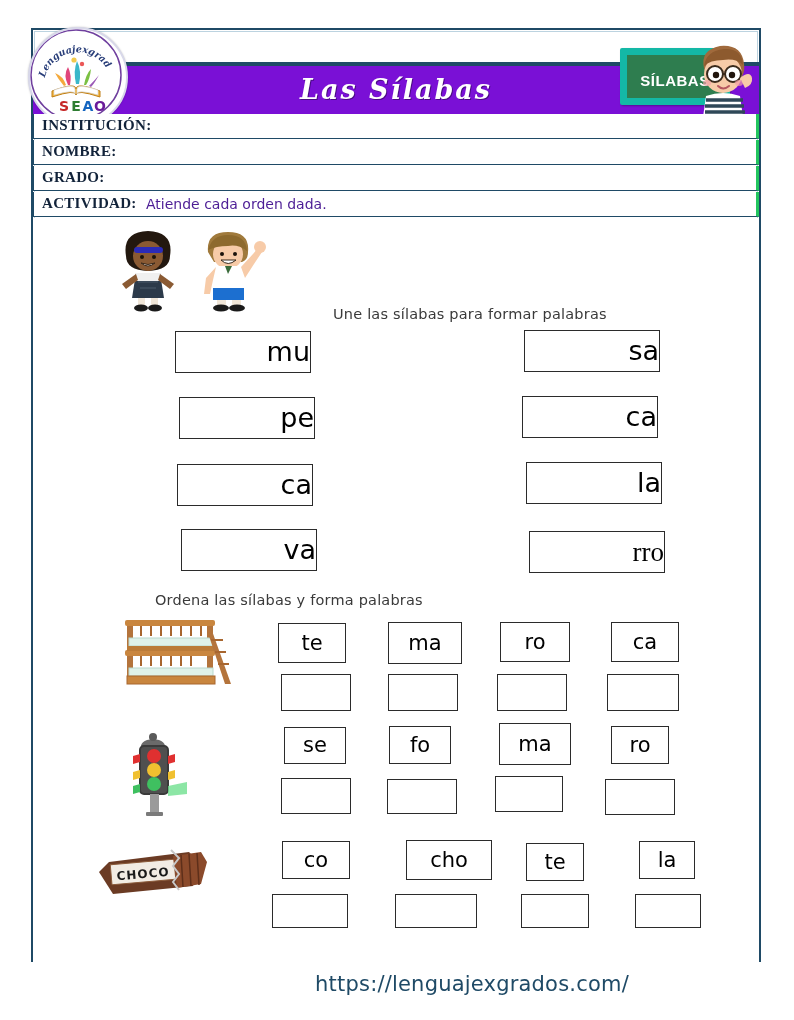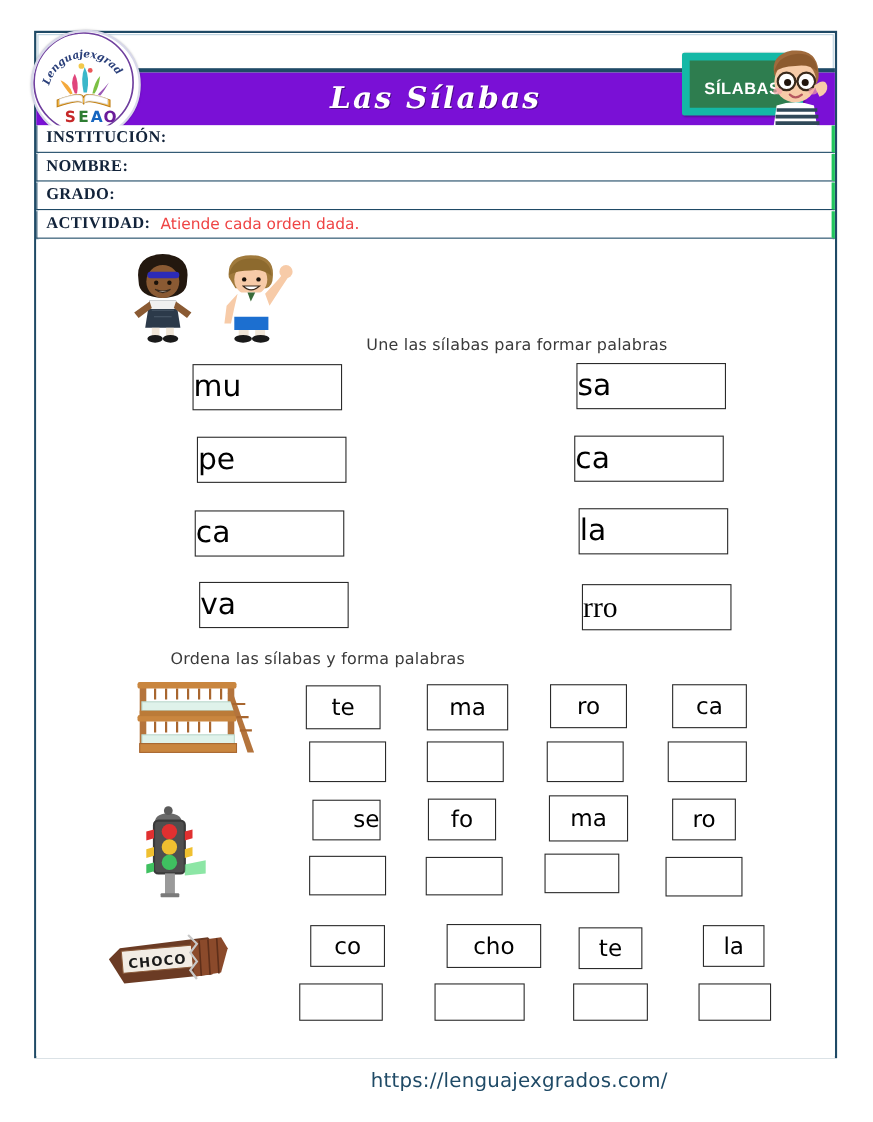--- a/index.html
+++ b/index.html
@@ -127,21 +127,21 @@
     font-family: "Liberation Serif", serif;
     font-weight: bold;
     font-size: 15px;
     color: #12233a;
     letter-spacing: .3px;
   }
   .field .val {
     position: absolute;
     top: 4px;
     font-size: 14px;
-    color: #ef4444;
+    color: #4c1d95;
     font-family: "DejaVu Sans", sans-serif;
   }
   #field-institucion { top: 114px; }
   #field-nombre      { top: 140px; }
   #field-grado       { top: 166px; }
   #field-actividad   { top: 192px; }
 
   
   .worksheet {
     position: absolute;
@@ -168,21 +168,21 @@
     left: 75px; top: 8px;
     width: 200px; height: 86px;
   }
 
   
   .syl-box {
     position: absolute;
     border: 1.4px solid #2b2b2b;
     background: #ffffff;
     box-sizing: border-box;
-    text-align: left;
+    text-align: right;
     font-family: "DejaVu Sans", sans-serif;
     color: #000000;
   }
   .match-box {
     width: 136px; height: 42px;
     line-height: 40px;
     font-size: 27px;
   }
 
   
@@ -206,21 +206,21 @@
     box-sizing: border-box;
   }
 
   
   .footer-url {
     position: absolute;
     left: 0; top: 972px;
     width: 794px;
     text-align: center;
     font-family: "DejaVu Sans", sans-serif;
-    font-size: 18px;
+    font-size: 21px;
     color: #1f4a66;
     letter-spacing: .2px;
   }
   .footer-url span { padding-left: 150px; }
 </style>
 </head>
 <body>
 
 <div class="page">
 
@@ -403,21 +403,21 @@
       <path d="M2 46 L9 44 L9 52 L2 54 Z" fill="#f0c030"></path>
       <path d="M37 46 L44 44 L44 52 L37 54 Z" fill="#f0c030"></path>
       <path d="M2 60 L9 58 L9 66 L2 68 Z" fill="#3fc060"></path>
       <path d="M37 60 L56 56 L56 68 L37 70 Z" fill="#6fe08f" opacity=".8"></path>
       <circle cx="23" cy="30" r="7" fill="#e03030"></circle>
       <circle cx="23" cy="44" r="7" fill="#f0c030"></circle>
       <circle cx="23" cy="58" r="7" fill="#3fc060"></circle>
       <rect x="19" y="68" width="9" height="20" fill="#9a9a9a"></rect>
       <rect x="15" y="86" width="17" height="4" rx="1" fill="#7a7a7a"></rect>
     </svg>
-    <div class="ord-box" style="left:251px; top:509px; width:62px; height:37px; line-height:35px;text-align:right;">se</div>
+    <div class="ord-box" style="left:251px; top:509px; width:62px; height:37px; line-height:35px;">se</div>
     <div class="ord-box" style="left:356px; top:508px; width:62px; height:38px; line-height:36px;">fo</div>
     <div class="ord-box" style="left:466px; top:505px; width:72px; height:42px; line-height:40px;">ma</div>
     <div class="ord-box" style="left:578px; top:508px; width:58px; height:38px; line-height:36px;">ro</div>
 
     <div class="ord-blank" style="left:248px; top:560px; width:70px; height:36px;"></div>
     <div class="ord-blank" style="left:354px; top:561px; width:70px; height:35px;"></div>
     <div class="ord-blank" style="left:462px; top:558px; width:68px; height:36px;"></div>
     <div class="ord-blank" style="left:572px; top:561px; width:70px; height:36px;"></div>
 
     <svg class="pic" style="left:60px; top:624px; width:120px; height:60px;" viewBox="0 0 120 60">

